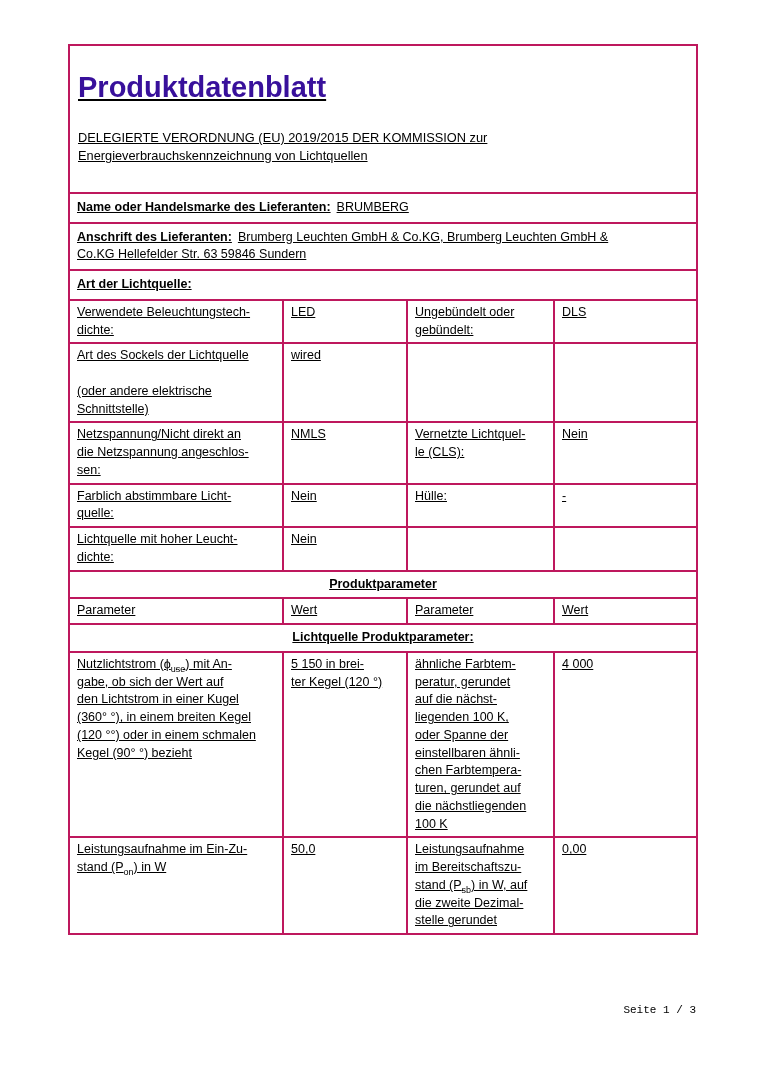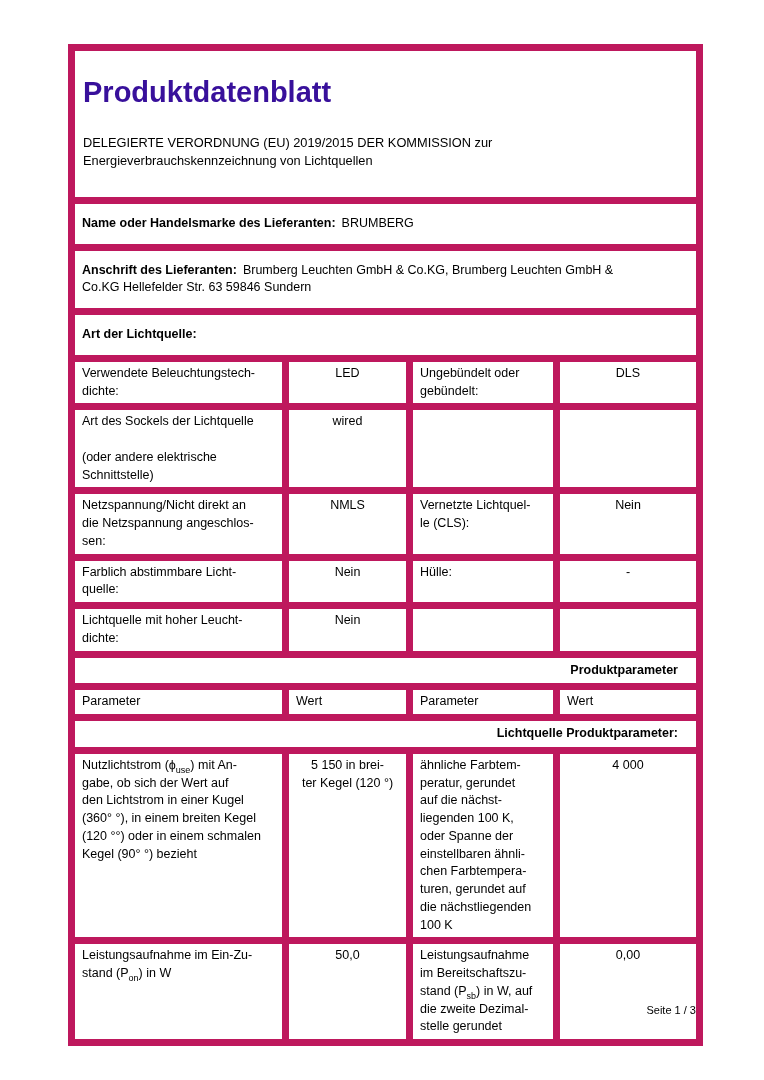--- a/index.html
+++ b/index.html
@@ -16,53 +16,55 @@
     left: 68px; top: 44px;
     width: 628px;
     border-collapse: collapse;
     table-layout: fixed;
   }
   col.c1 { width: 214px; }
   col.c2 { width: 124px; }
   col.c3 { width: 147px; }
   col.c4 { width: 143px; }
   td {
-    border: 7px solid #be185d;
+    border: 2px solid #be185d;
     vertical-align: top;
     padding: 3px 7px;
     font-size: 12.5px;
     line-height: 1.42;
     white-space: pre-line;
     word-wrap: break-word;
+    text-decoration: underline;
   }
   td.title-cell { padding: 7px 8px 9px 8px; }
   .doc-title {
     display: block;
     font-size: 29px;
     font-weight: bold;
     color: #38109b;
     line-height: 1.15;
     margin-bottom: 7px;
     letter-spacing: 0px;
   }
   .regulation { display: block; font-size: 12.8px; }
-  td.kv { padding: 11px 7px; }
+  td.kv { padding: 5px 7px; }
   .kv-label { font-weight: bold; }
   .kv-value { margin-left: 6px; }
   td.p { text-align: left; }
-  td.v { text-align: center; }
-  td.section { text-align: right; font-weight: bold; padding: 4px 18px; }
+  td.v { text-align: left; }
+  td.section { text-align: center; font-weight: bold; padding: 4px 9px; }
   td.colhead { font-weight: normal; margin-top: 42px; }
   sub.sb { font-size: 9px; line-height: 0; }
   .footer {
     position: absolute;
     top: 1004px;
     right: 68px;
     font-size: 11px;
     color: #000000;
+    font-family: Liberation Mono, monospace;
   }
 </style>
 </head>
 <body>
 
 <table class="doc">
   <colgroup>
     <col class="c1">
       <col class="c2">
       <col class="c3">

